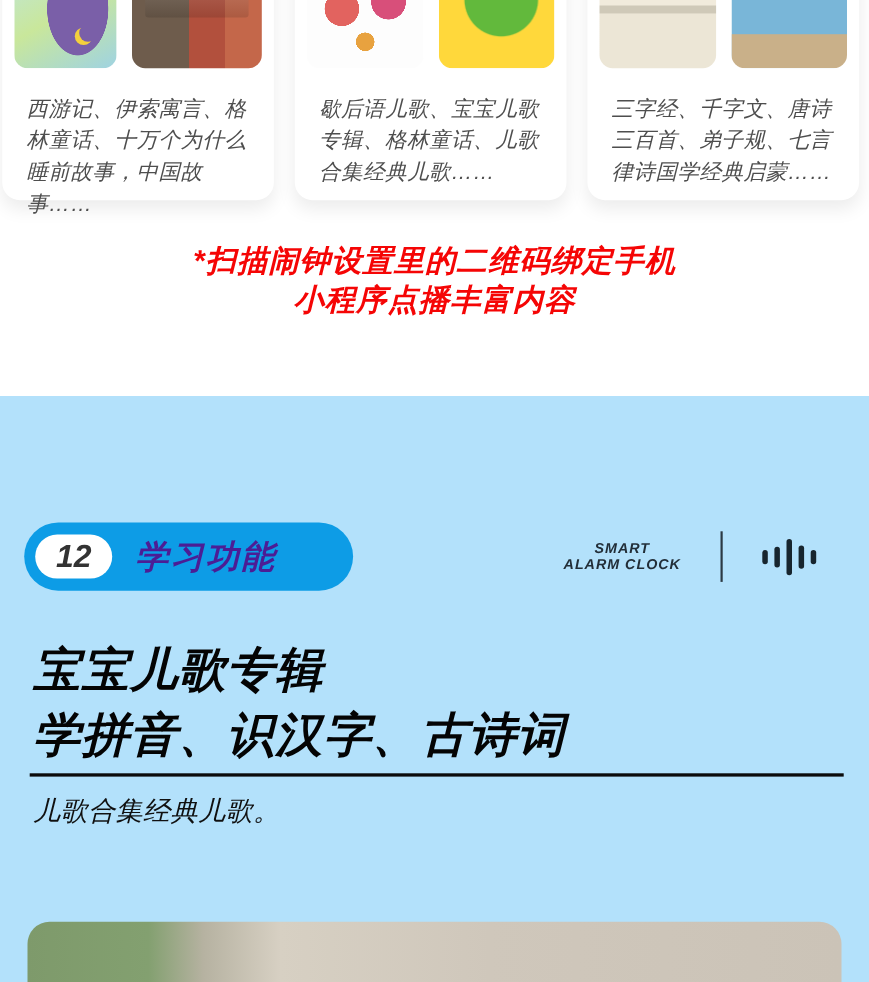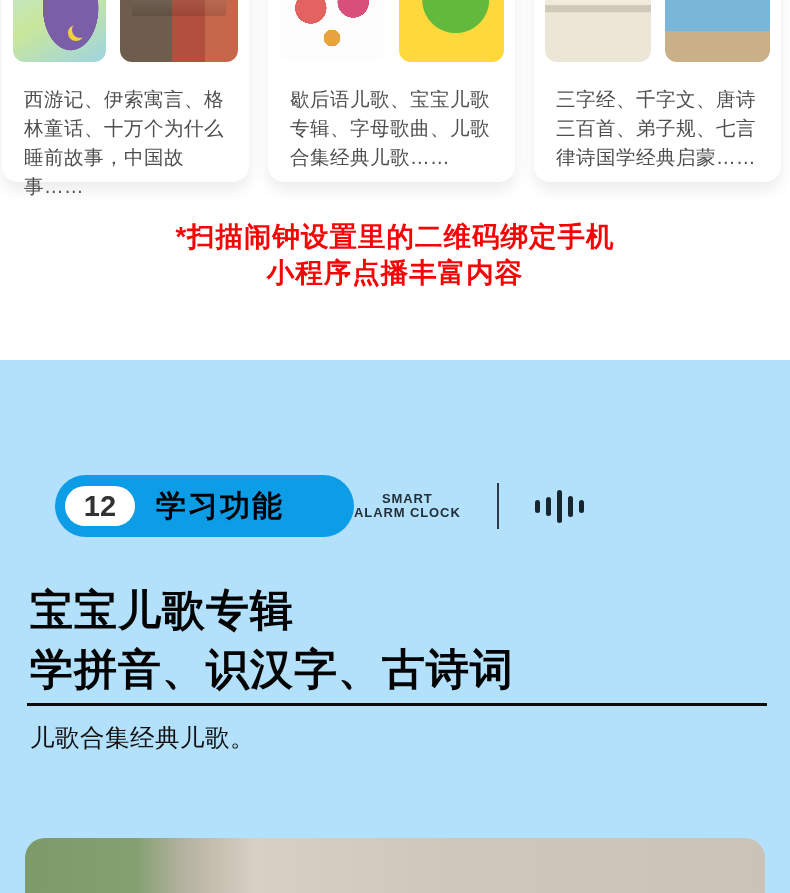--- a/index.html
+++ b/index.html
@@ -1,15 +1,15 @@
 <!DOCTYPE html>
 <html><head>
 <meta charset="utf-8">
 <style>
-  * { margin:0; padding:0; box-sizing:border-box; }
+  * { margin:0; padding:0; box-sizing:border-box;font-style:italic; }
   html,body { background:#ffffff; }
   #page {
     position:relative; width:790px; height:893px; overflow:hidden;
     background:#ffffff; font-family:"Liberation Sans", sans-serif;
   }
 
   
   .blue-bg { position:absolute; left:0; top:360px; width:790px; height:533px; background:#b3e1fb; }
 
   
@@ -47,33 +47,33 @@
   }
 
   
   .qr-note {
     position:absolute; top:219px; left:0; width:790px; text-align:center;
     font-size:27.5px; font-weight:bold; color:#f50505; line-height:36px; letter-spacing:1px;
   }
 
   
   .badge-row {
-    position:absolute; top:475px; left:55px; width:720px; height:62px;
-    display:flex; align-items:center;
+    position:absolute; top:475px; left:22px; width:720px; height:62px;
+    display:flex; justify-content:space-between; align-items:center;
   }
   .badge-pill {
     width:299px; height:62px; border-radius:31px; background:#0d9ce6;
     display:flex; align-items:center; padding-left:10px;
   }
   .badge-num {
     width:70px; height:40px; border-radius:20px; background:#ffffff;
     display:flex; align-items:center; justify-content:center;
     font-size:29px; font-weight:bold; color:#333333;
   }
-  .badge-label { margin-left:21px; font-size:30px; font-weight:bold; color:#000000; letter-spacing:2px; }
+  .badge-label { margin-left:21px; font-size:30px; font-weight:bold; color:#4c1d95; letter-spacing:2px; }
   .brand-group { display:flex; align-items:center; gap:36px; }
   .brand-text {
     text-align:center; font-size:13px; font-weight:bold; color:#222e38;
     letter-spacing:0.9px; line-height:14.5px;
   }
   .v-divider { width:2px; height:46px; background:#2c3a44; }
   .soundwave { display:flex; align-items:center; gap:6px; height:34px; }
   .soundwave i { display:block; width:5px; border-radius:3px; background:#17252e; }
   .soundwave .b1 { height:13px; } .soundwave .b2 { height:19px; } .soundwave .b3 { height:33px; }
   .soundwave .b4 { height:21px; } .soundwave .b5 { height:13px; }
@@ -109,21 +109,21 @@
         <div class="thumb t-night"></div>
         <div class="thumb wide t-books"></div>
       </div>
       <div class="card-text">西游记、伊索寓言、格林童话、十万个为什么睡前故事，中国故事……</div>
     </div>
     <div class="card">
       <div class="thumbs">
         <div class="thumb t-kids"></div>
         <div class="thumb t-frog"></div>
       </div>
-      <div class="card-text">歇后语儿歌、宝宝儿歌专辑、字母歌曲、儿歌合集经典儿歌……</div>
+      <div class="card-text">歇后语儿歌、宝宝儿歌专辑、格林童话、儿歌合集经典儿歌……</div>
     </div>
     <div class="card">
       <div class="thumbs">
         <div class="thumb t-ink"></div>
         <div class="thumb t-rabbit"></div>
       </div>
       <div class="card-text">三字经、千字文、唐诗三百首、弟子规、七言律诗国学经典启蒙……</div>
     </div>
   </div>
 

